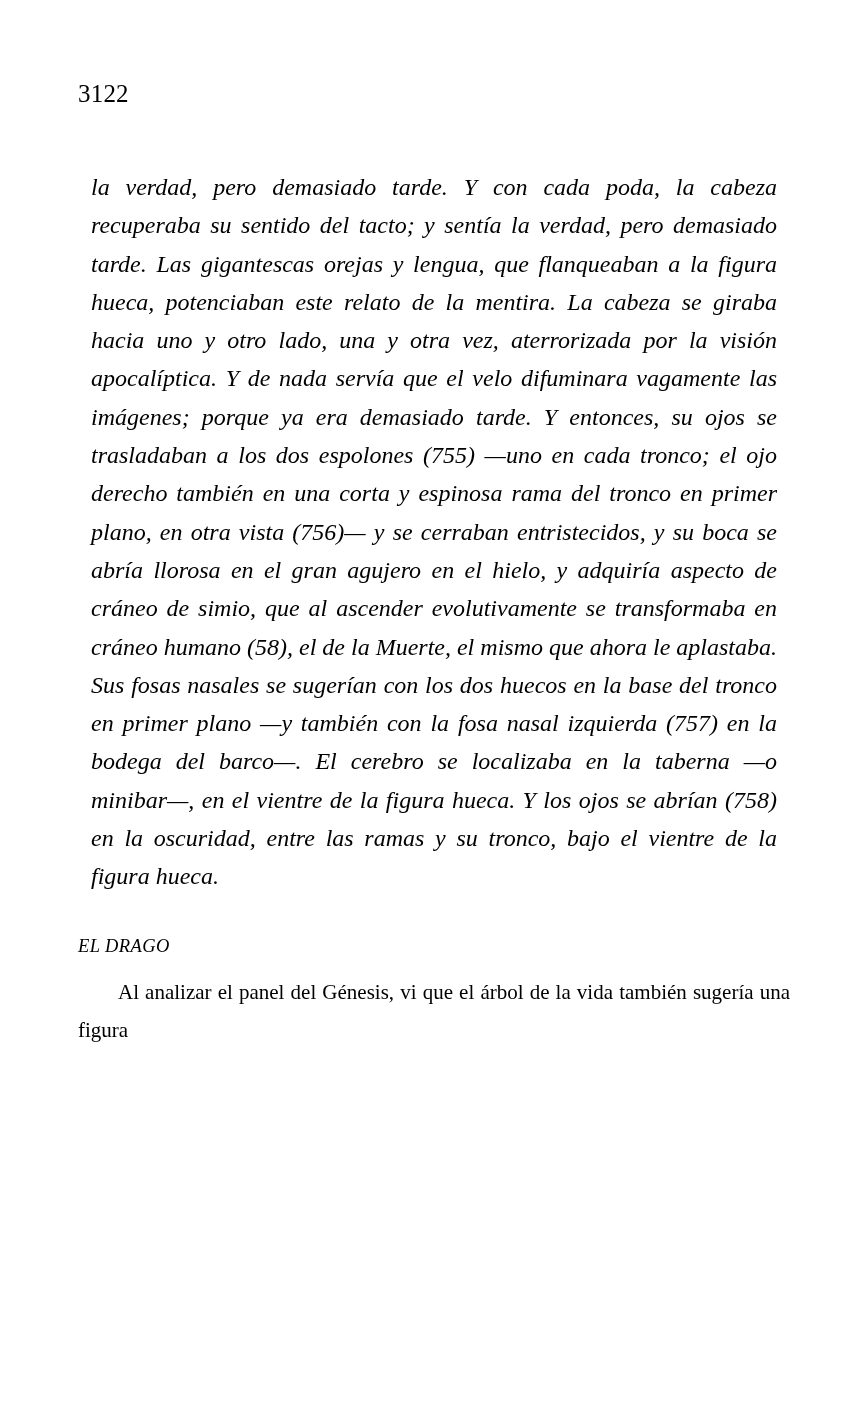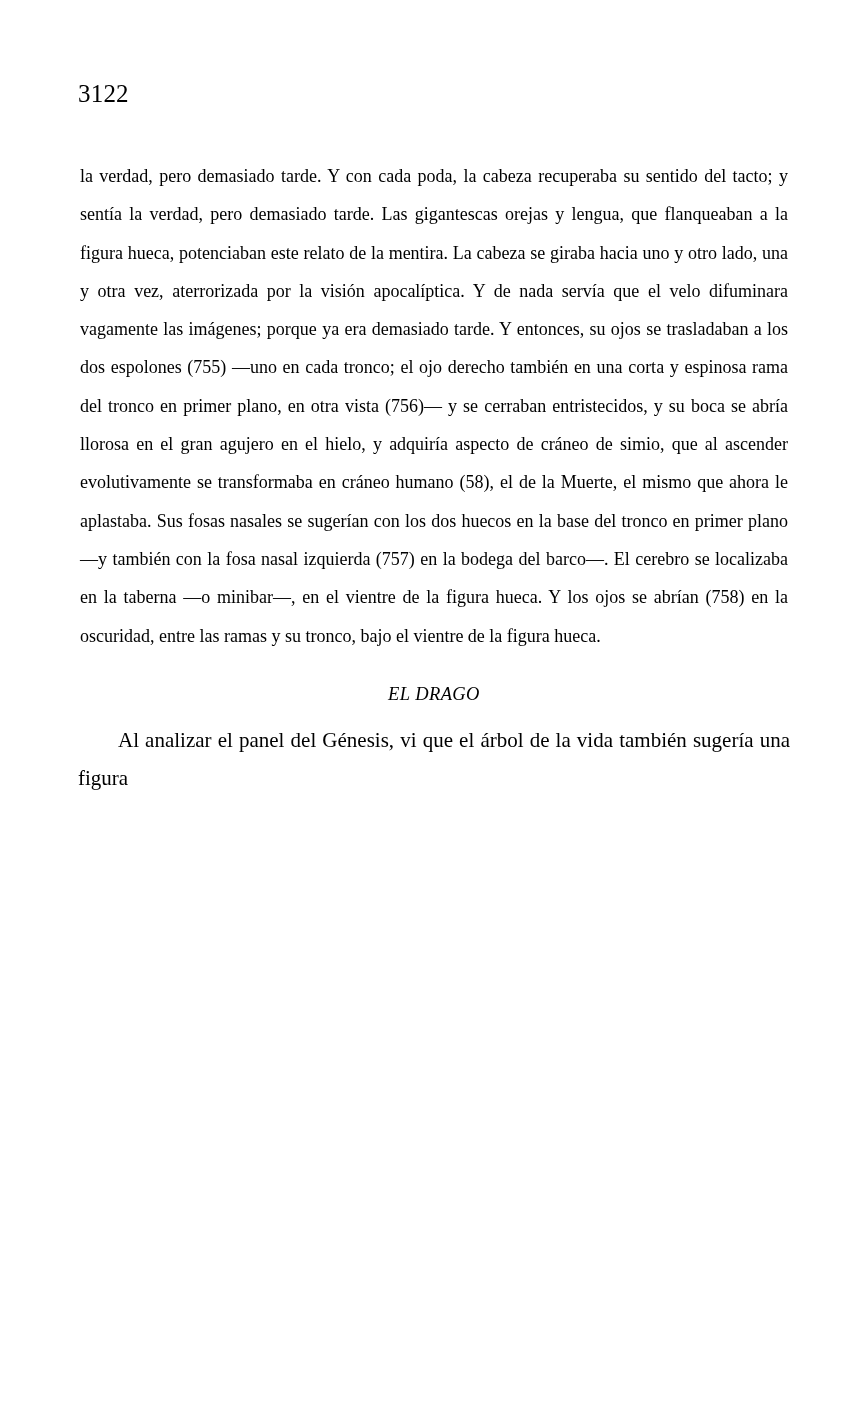--- a/index.html
+++ b/index.html
@@ -32,44 +32,45 @@
   }
 
   .content {
     position: absolute;
     left: 78px;
     top: 155px;
     width: 712px;
   }
 
   .body-paragraph {
-    margin: 2px;
-    font-size: 18px;
+    margin: 13px;
+    font-size: 24px;
     line-height: 38.3px;
     text-align: justify;
     text-justify: inter-word;
     
     hyphens: none;
     word-spacing: normal;
+    font-style: italic;
   }
 
   
   .body-paragraph.continuation {
     text-align: justify;
   }
 
   .section-heading {
     margin: 0;
     padding-top: 24px;
     font-size: 18.5px;
     line-height: 26px;
     font-style: italic;
     font-weight: normal;
     letter-spacing: 0.4px;
-    text-align: center;
+    text-align: left;
   }
 
   .tail-paragraph {
     margin: 0;
     padding-top: 14px;
     font-size: 21px;
     line-height: 38.3px;
     text-align: justify;
     text-justify: inter-word;
     text-indent: 40px;

